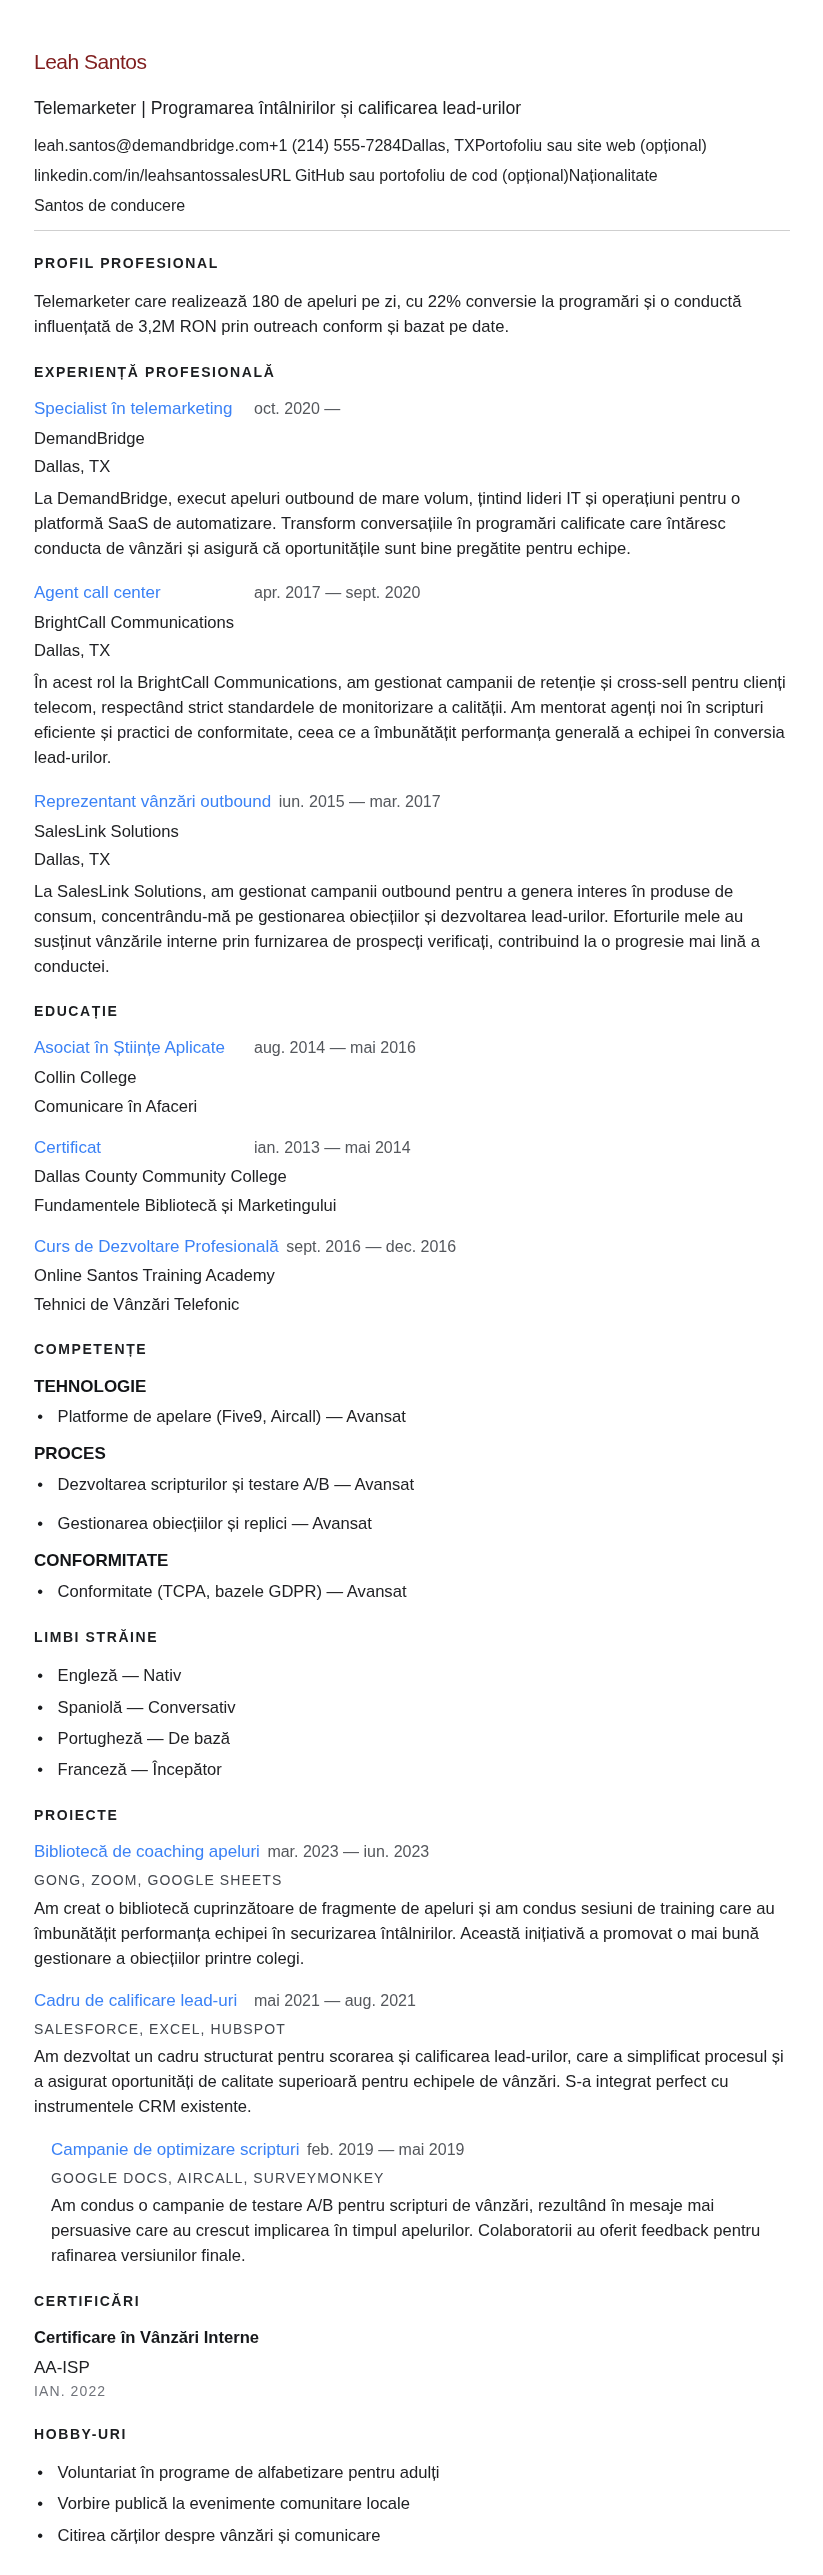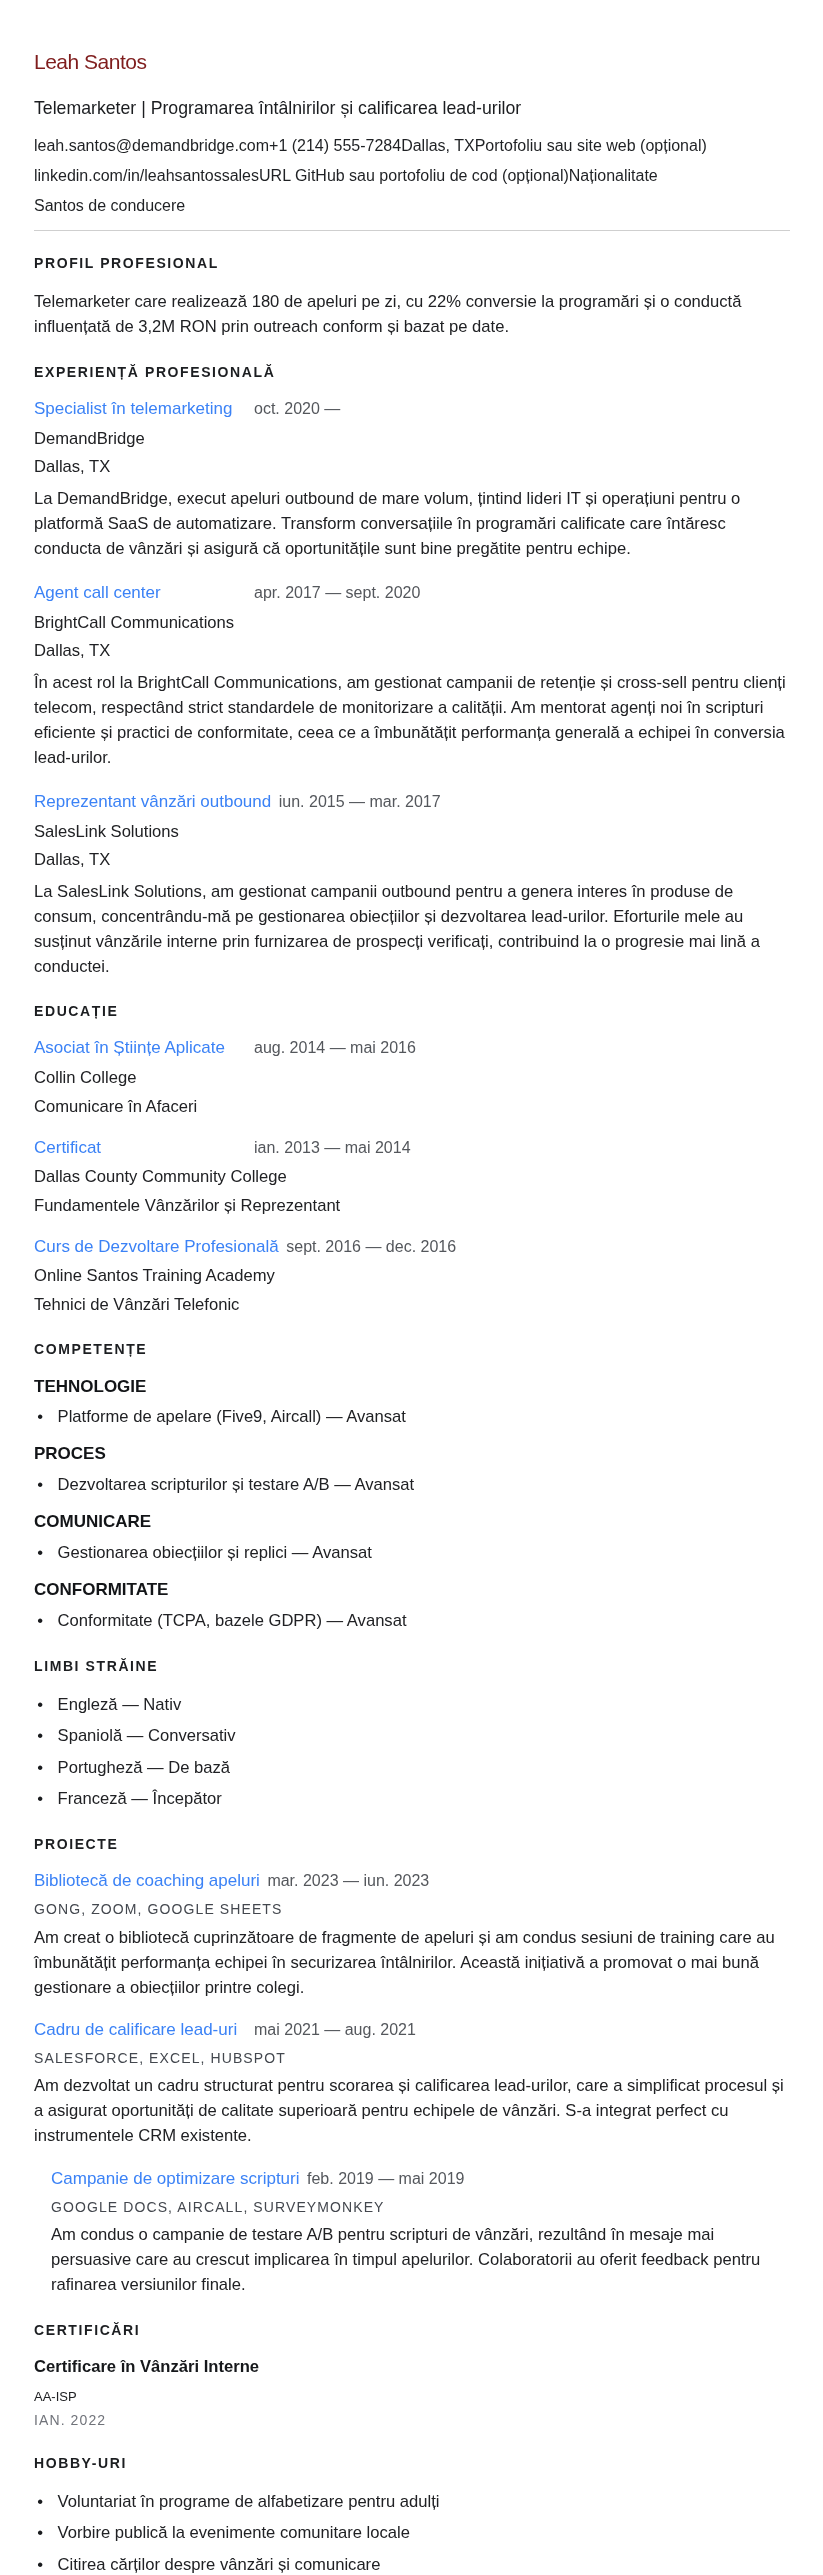--- a/index.html
+++ b/index.html
@@ -146,21 +146,21 @@
 
   
   .cert-title {
     font-size: 16.6px;
     font-weight: 700;
     color: #16181b;
     line-height: 22.5px;
   }
   .cert-issuer {
     margin-top: 5.4px;
-    font-size: 13px;
+    font-size: 17px;
     line-height: 25px;
     color: #202124;
   }
   .cert-date {
     margin-top: 2.1px;
     font-size: 14px;
     letter-spacing: 1.1px;
     text-transform: uppercase;
     color: #70737a;
     line-height: 19.3px;
@@ -237,21 +237,21 @@
     <div class="entry-sub">Collin College</div>
     <div class="entry-sub2">Comunicare în Afaceri</div>
   </article>
 
   <article class="edu-entry">
     <div class="entry-title-row">
       <h3 class="entry-title">Certificat</h3>
       <span class="entry-dates">ian. 2013 — mai 2014</span>
     </div>
     <div class="entry-sub">Dallas County Community College</div>
-    <div class="entry-sub2">Fundamentele Vânzărilor și Reprezentant</div>
+    <div class="entry-sub2">Fundamentele Bibliotecă și Marketingului</div>
   </article>
 
   <article class="edu-entry">
     <div class="entry-title-row">
       <h3 class="entry-title">Curs de Dezvoltare Profesională</h3>
       <span class="entry-dates">sept. 2016 — dec. 2016</span>
     </div>
     <div class="entry-sub">Online Santos Training Academy</div>
     <div class="entry-sub2">Tehnici de Vânzări Telefonic</div>
   </article>
@@ -268,21 +268,20 @@
   </div>
 
   <div class="skill-group">
     <h3 class="skill-group-name">PROCES</h3>
     <ul class="bullet-list">
       <li>Dezvoltarea scripturilor și testare A/B — Avansat</li>
     </ul>
   </div>
 
   <div class="skill-group">
-    <h3 class="skill-group-name">COMUNICARE</h3>
     <ul class="bullet-list">
       <li>Gestionarea obiecțiilor și replici — Avansat</li>
     </ul>
   </div>
 
   <div class="skill-group">
     <h3 class="skill-group-name">CONFORMITATE</h3>
     <ul class="bullet-list">
       <li>Conformitate (TCPA, bazele GDPR) — Avansat</li>
     </ul>

